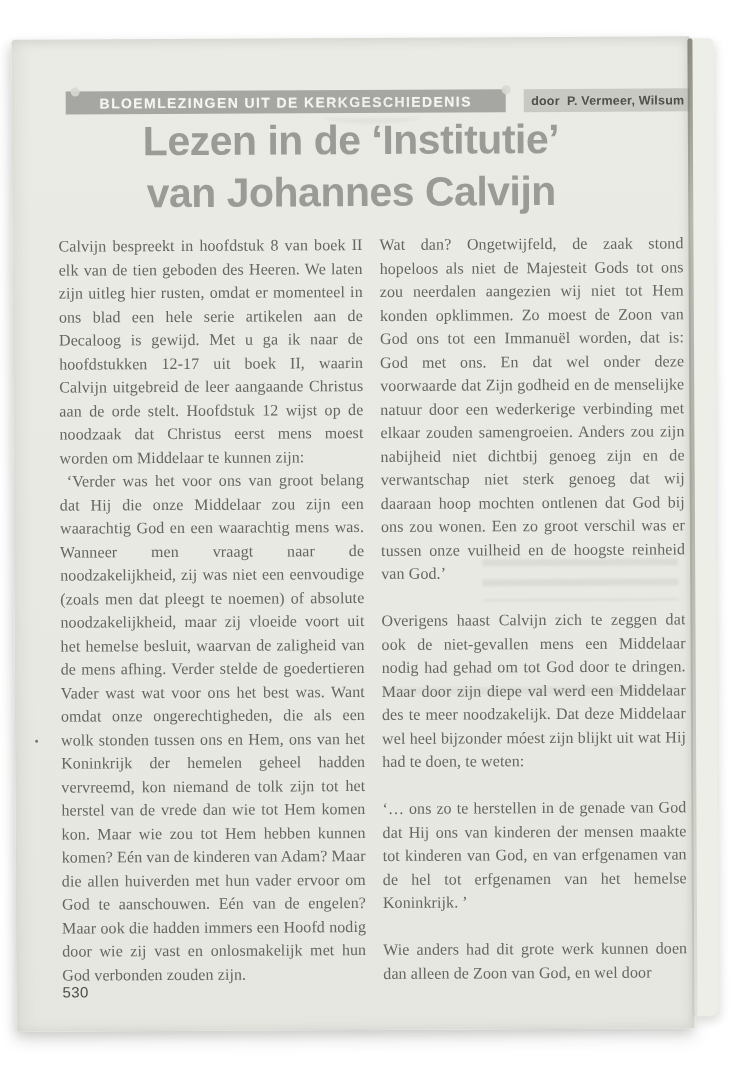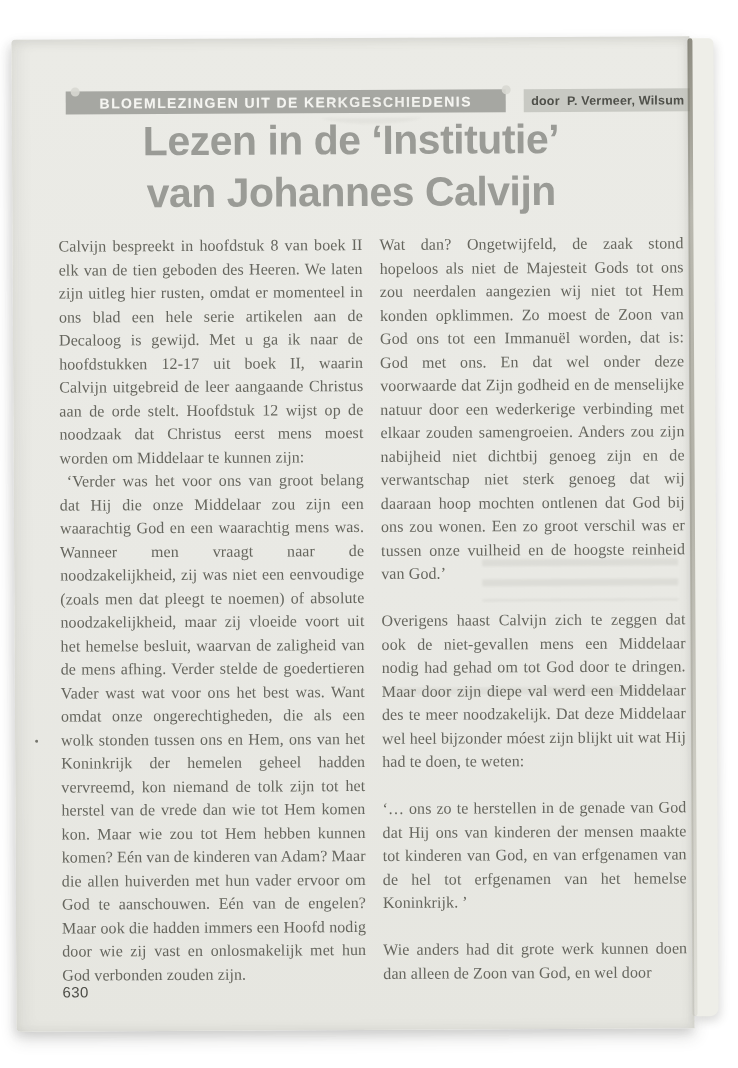--- a/index.html
+++ b/index.html
@@ -120,21 +120,21 @@
           <p class="para quote-run-on">‘Verder was het voor ons van groot belang dat Hij die onze Middelaar zou zijn een waarachtig God en een waarachtig mens was. Wanneer men vraagt naar de noodzakelijkheid, zij was niet een eenvoudige (zoals men dat pleegt te noemen) of absolute noodzakelijkheid, maar zij vloeide voort uit het hemelse besluit, waarvan de zaligheid van de mens afhing. Verder stelde de goedertieren Vader wast wat voor ons het best was. Want omdat onze ongerechtigheden, die als een wolk stonden tussen ons en Hem, ons van het Koninkrijk der hemelen geheel hadden vervreemd, kon niemand de tolk zijn tot het herstel van de vrede dan wie tot Hem komen kon. Maar wie zou tot Hem hebben kunnen komen? Eén van de kinderen van Adam? Maar die allen huiverden met hun vader ervoor om God te aanschouwen. Eén van de engelen? Maar ook die hadden immers een Hoofd nodig door wie zij vast en onlosmakelijk met hun God verbonden zouden zijn.</p>
         </div>
       <div class="col">
           <p class="para normal">Wat dan? Ongetwijfeld, de zaak stond hopeloos als niet de Majesteit Gods tot ons zou neerdalen aangezien wij niet tot Hem konden opklimmen. Zo moest de Zoon van God ons tot een Immanuël worden, dat is: God met ons. En dat wel onder deze voorwaarde dat Zijn godheid en de menselijke natuur door een wederkerige verbinding met elkaar zouden samengroeien. Anders zou zijn nabijheid niet dichtbij genoeg zijn en de verwantschap niet sterk genoeg dat wij daaraan hoop mochten ontlenen dat God bij ons zou wonen. Een zo groot verschil was er tussen onze vuilheid en de hoogste reinheid van God.’</p>
           <p class="para spaced">Overigens haast Calvijn zich te zeggen dat ook de niet-gevallen mens een Middelaar nodig had gehad om tot God door te dringen. Maar door zijn diepe val werd een Middelaar des te meer noodzakelijk. Dat deze Middelaar wel heel bijzonder móest zijn blijkt uit wat Hij had te doen, te weten:</p>
           <p class="para spaced">‘… ons zo te herstellen in de genade van God dat Hij ons van kinderen der mensen maakte tot kinderen van God, en van erfgenamen van de hel tot erfgenamen van het hemelse Koninkrijk. ’</p>
           <p class="para spaced">Wie anders had dit grote werk kunnen doen dan alleen de Zoon van God, en wel door</p>
         </div>
     </div>
 
-    <div class="page-number">630</div>
+    <div class="page-number">530</div>
 
     <div class="ghost g1"></div>
     <div class="ghost g2"></div>
     <div class="ghost g3"></div>
     <div class="speck"></div>
   </div>
 
   <div class="fold">
     <div class="crease"></div>
   </div>

